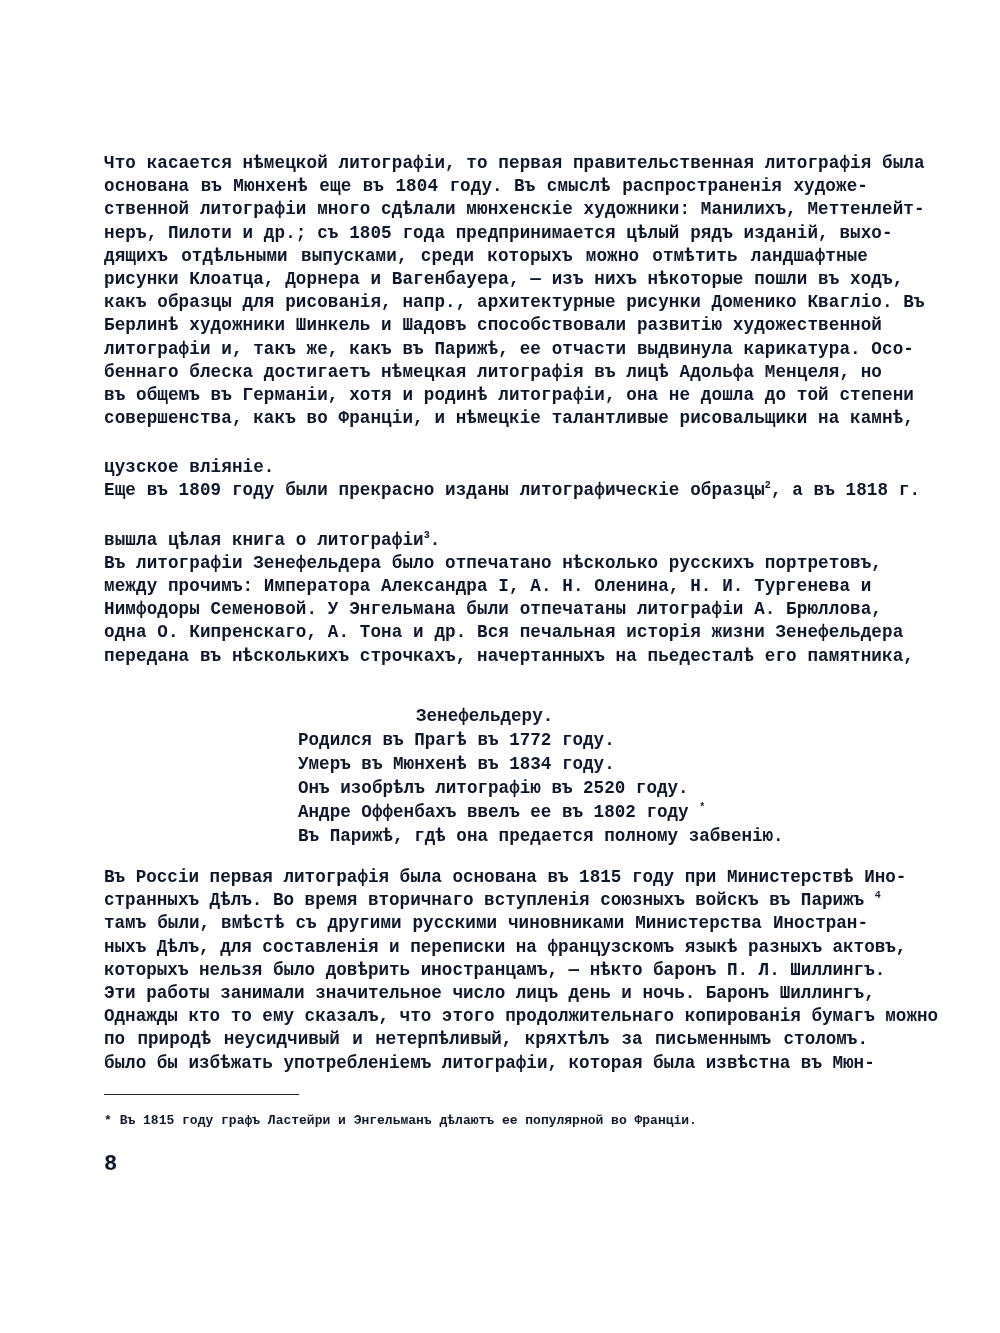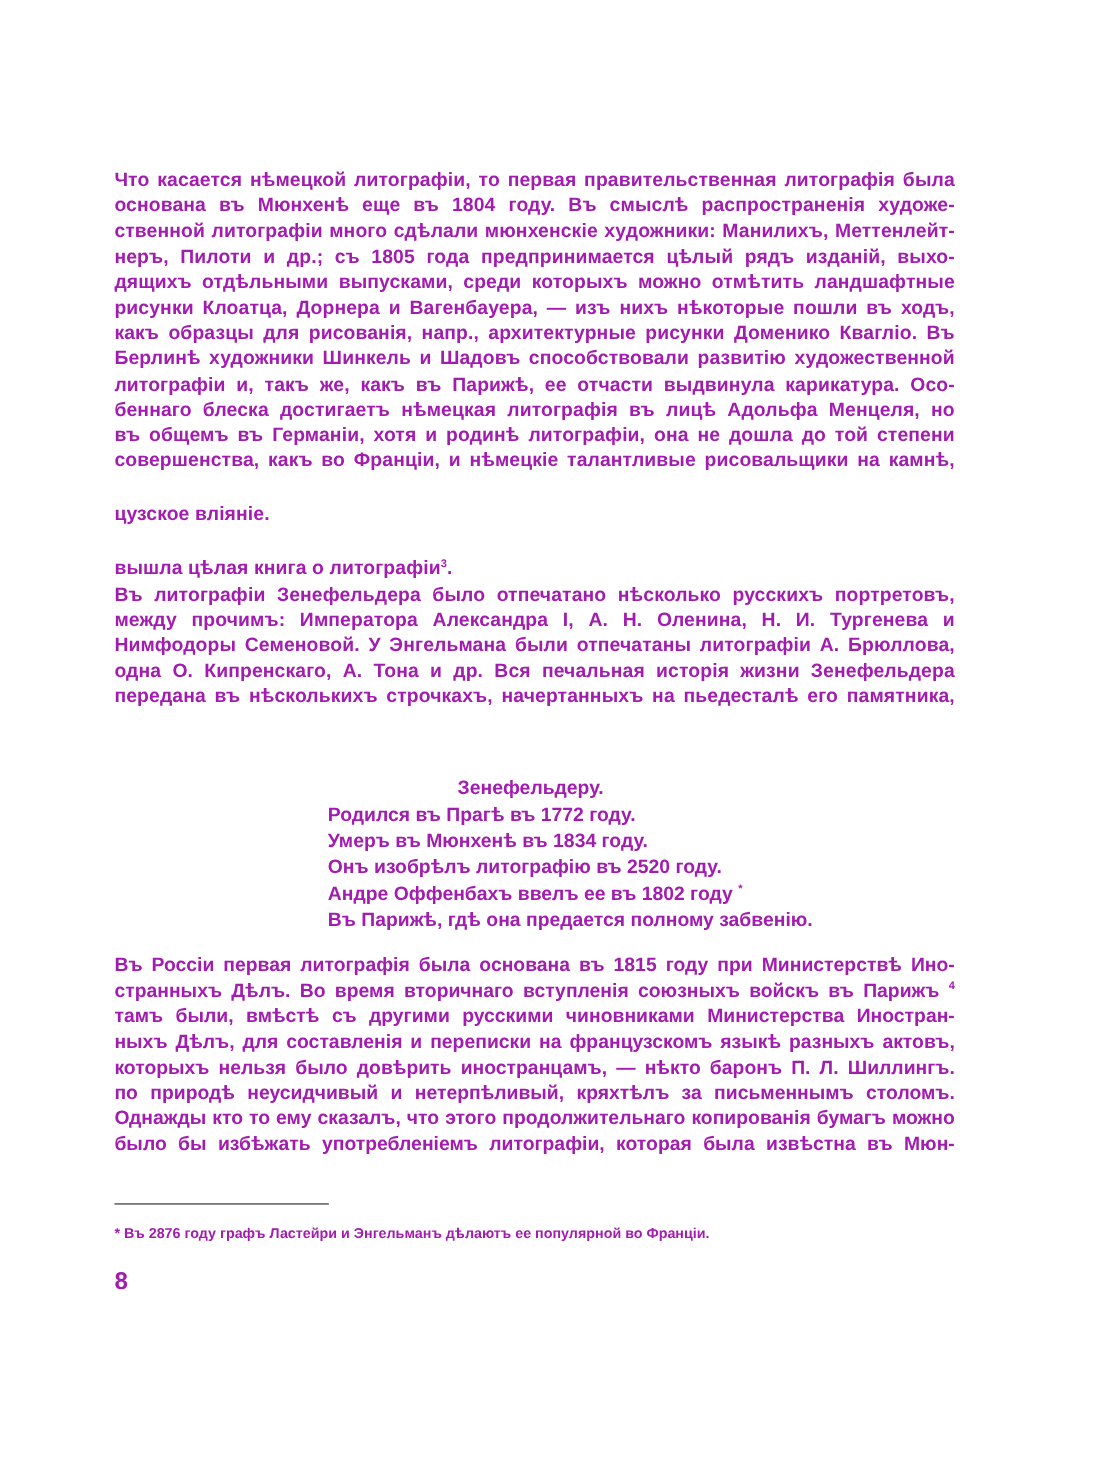--- a/index.html
+++ b/index.html
@@ -1,19 +1,19 @@
 <!DOCTYPE html>
 <html><head>
   <meta charset="utf-8">
   <style>
     html, body { margin: 0; padding: 0; background: #ffffff; }
     body { width: 1000px; height: 1333px; position: relative; overflow: hidden; }
     .page {
       position: absolute; left: 0; top: 0; width: 1000px; height: 1333px; background: #ffffff;
-      font-family: Liberation Sans, sans-serif; color: #a21caf;
+      font-family: Liberation Mono, monospace; color: #0f172a;
     }
     .body-text {
       position: absolute; left: 104px; top: 152px; width: 764px;
       font-size: 17.6px; line-height: 23.2px; font-weight: bold; letter-spacing: 0.1px;
     }
     .line {
       display: block; white-space: nowrap; height: 23.2px;
       text-align: justify; text-align-last: justify;
     }
     .line.last { text-align-last: left; margin-top: 26px; }
@@ -57,20 +57,21 @@
       <span class="line">какъ образцы для рисованія, напр., архитектурные рисунки Доменико Квагліо. Въ</span>
       <span class="line">Берлинѣ художники Шинкель и Шадовъ способствовали развитію художественной</span>
       <span class="line">литографіи и, такъ же, какъ въ Парижѣ, ее отчасти выдвинула карикатура. Осо-</span>
       <span class="line">беннаго блеска достигаетъ нѣмецкая литографія въ лицѣ Адольфа Менцеля, но</span>
       <span class="line">въ общемъ въ Германіи, хотя и родинѣ литографіи, она не дошла до той степени</span>
       <span class="line">совершенства, какъ во Франціи, и нѣмецкіе талантливые рисовальщики на камнѣ,</span>
       <span class="line last">цузское вліяніе.</span>
     </div>
 
     <div>
+      <span class="line"><span>Еще въ 1809 году были прекрасно изданы литографическіе образцы</span><span class="sup">2</span><span>, а въ 1818 г.</span></span>
       <span class="line last"><span>вышла цѣлая книга о литографіи</span><span class="sup">3</span><span>.</span></span>
     </div>
 
     <div>
       <span class="line">Въ литографіи Зенефельдера было отпечатано нѣсколько русскихъ портретовъ,</span>
       <span class="line">между прочимъ: Императора Александра I, А. Н. Оленина, Н. И. Тургенева и</span>
       <span class="line">Нимфодоры Семеновой. У Энгельмана были отпечатаны литографіи А. Брюллова,</span>
       <span class="line">одна О. Кипренскаго, А. Тона и др. Вся печальная исторія жизни Зенефельдера</span>
       <span class="line">передана въ нѣсколькихъ строчкахъ, начертанныхъ на пьедесталѣ его памятника,</span>
     </div>
@@ -84,27 +85,28 @@
     <span class="pline"><span>Андре Оффенбахъ ввелъ ее въ 1802 году</span> <span class="sup">*</span></span>
     <span class="pline">Въ Парижѣ, гдѣ она предается полному забвенію.</span>
   </div>
 
   <div class="body-text2">
     <span class="line">Въ Россіи первая литографія была основана въ 1815 году при Министерствѣ Ино-</span>
     <span class="line"><span>странныхъ Дѣлъ. Во время вторичнаго вступленія союзныхъ войскъ въ Парижъ</span> <span class="sup">4</span></span>
     <span class="line">тамъ были, вмѣстѣ съ другими русскими чиновниками Министерства Иностран-</span>
     <span class="line">ныхъ Дѣлъ, для составленія и переписки на французскомъ языкѣ разныхъ актовъ,</span>
     <span class="line">которыхъ нельзя было довѣрить иностранцамъ, — нѣкто баронъ П. Л. Шиллингъ.</span>
+    <span class="line">Эти работы занимали значительное число лицъ день и ночь. Баронъ Шиллингъ,</span>
+    <span class="line">Однажды кто то ему сказалъ, что этого продолжительнаго копированія бумагъ можно</span>
     <span class="line">по природѣ неусидчивый и нетерпѣливый, кряхтѣлъ за письменнымъ столомъ.</span>
-    <span class="line">Однажды кто то ему сказалъ, что этого продолжительнаго копированія бумагъ можно</span>
     <span class="line">было бы избѣжать употребленіемъ литографіи, которая была извѣстна въ Мюн-</span>
   </div>
 
   <div class="rule"></div>
 
   <div class="footnote">
     <span>*</span>
-    <span>Въ 2876 году графъ Ластейри и Энгельманъ дѣлаютъ ее популярной во Франціи.</span>
+    <span>Въ 1815 году графъ Ластейри и Энгельманъ дѣлаютъ ее популярной во Франціи.</span>
   </div>
 
   <div class="page-number">8</div>
 
 </div>
 
 </body></html>

